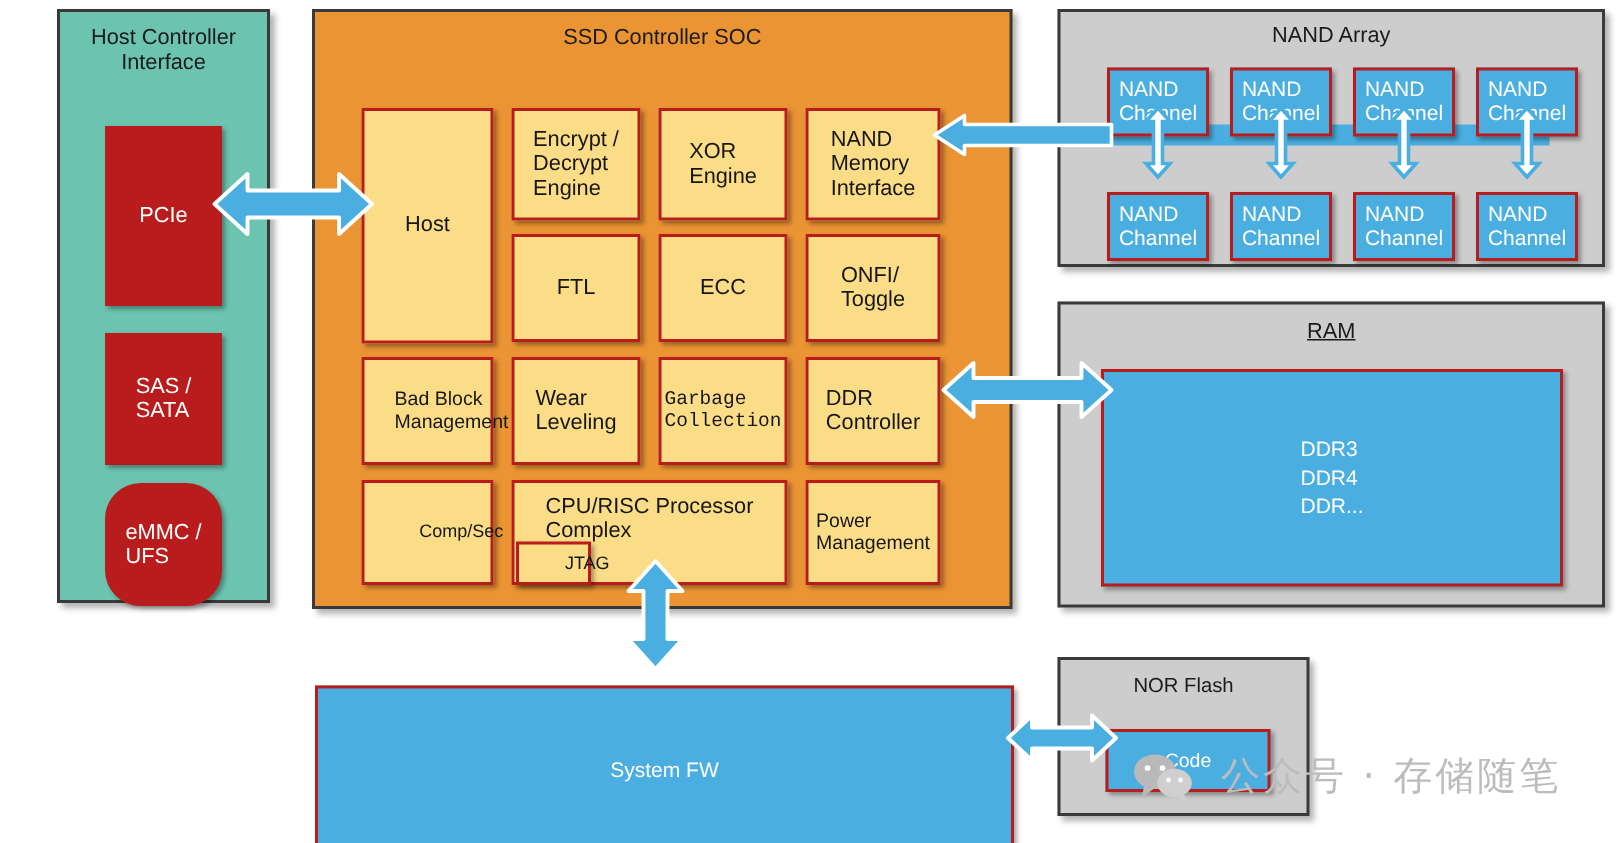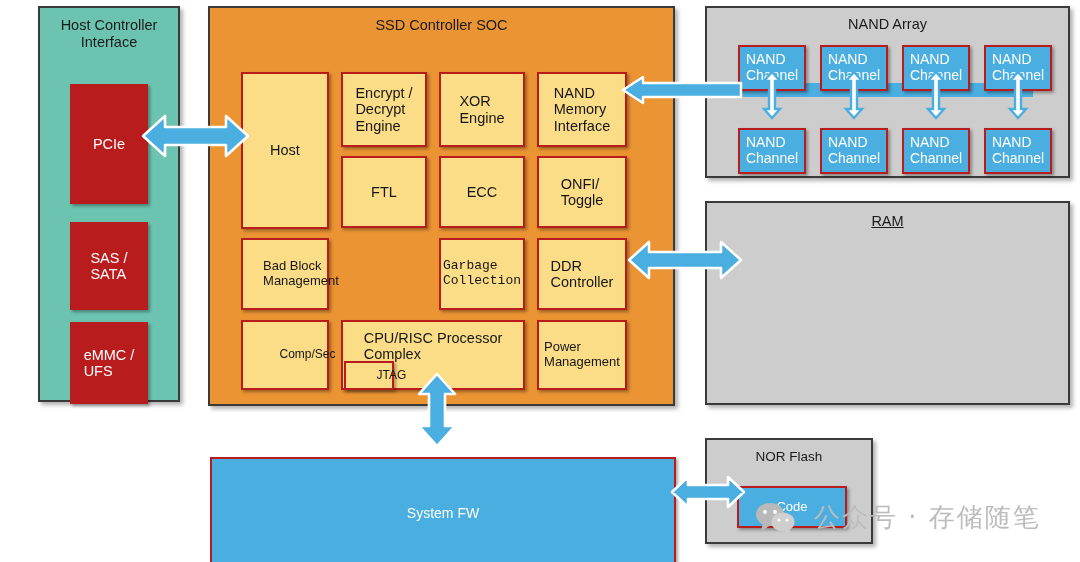--- a/index.html
+++ b/index.html
@@ -80,21 +80,21 @@
   <div class="panel p-host" style="left:38px;top:6px;width:142px;height:396px;">
     <div class="panel-title" style="top:9px;white-space:pre-line;">Host Controller
 Interface</div>
   </div>
 
   <div class="blk blk-teal" style="left:70px;top:68px;width:78px;height:120px;white-space:pre-line;">PCIe</div>
 
   <div class="blk blk-teal" style="left:70px;top:206px;width:78px;height:88px;white-space:pre-line;">SAS /
 SATA</div>
 
-  <div class="blk blk-teal" style="left:70px;top:306px;width:78px;height:82px;white-space:pre-line;">eMMC /
+  <div class="blk blk-teal" style="left:70px;top:306px;width:78px;height:82px;white-space:pre-line;border-radius:24px;">eMMC /
 UFS</div>
 
   <div class="panel p-soc" style="left:208px;top:6px;width:467px;height:400px;">
     <div class="panel-title" style="top:9px;">SSD Controller SOC</div>
   </div>
 
   <div class="blk blk-yellow" style="left:241px;top:56px;width:88px;height:157px;">Host</div>
 
   <div class="blk blk-yellow" style="left:341px;top:56px;width:86px;height:75px;white-space:pre-line;">Encrypt /
 Decrypt
@@ -105,20 +105,22 @@
 Memory
 Interface</div>
 
   <div class="blk blk-yellow" style="left:341px;top:140px;width:86px;height:72px;">FTL</div>
   <div class="blk blk-yellow" style="left:439px;top:140px;width:86px;height:72px;">ECC</div>
   <div class="blk blk-yellow" style="left:537px;top:140px;width:90px;height:72px;white-space:pre-line;">ONFI/
 Toggle</div>
 
   <div class="blk blk-yellow fs13" style="left:241px;top:222px;width:88px;height:72px;white-space:pre-line;padding-left:32px;">Bad Block
 Management</div>
+  <div class="blk blk-yellow" style="left:341px;top:222px;width:86px;height:72px;white-space:pre-line;">Wear
+Leveling</div>
   <div class="blk blk-yellow fs13" style="left:439px;top:222px;width:86px;height:72px;white-space:pre-line;font-family:Liberation Mono, monospace;">Garbage
 Collection</div>
   <div class="blk blk-yellow" style="left:537px;top:222px;width:90px;height:72px;white-space:pre-line;">DDR
 Controller</div>
 
   <div class="blk blk-yellow fs12" style="left:241px;top:304px;width:88px;height:70px;">Comp/Sec</div>
   <div class="blk blk-yellow" style="left:341px;top:304px;width:184px;height:70px;white-space:pre-line;align-items:flex-start;padding-top:8px;">CPU/RISC Processor
 Complex</div>
   <div class="blk blk-yellow fs13" style="left:537px;top:304px;width:90px;height:70px;white-space:pre-line;">Power
 Management</div>
@@ -158,20 +160,23 @@
   <svg class="arrowsvg" style="left:926px;top:72px;width:20px;height:46px;z-index:4;" viewBox="0 0 20 46">
     <polygon points="10,0 18,9 13,9 13,37 18,37 10,46 2,37 7,37 7,9 2,9" fill="#ffffff" stroke="#4aaee0" stroke-width="2.4"></polygon>
   </svg>
   <svg class="arrowsvg" style="left:1008px;top:72px;width:20px;height:46px;z-index:4;" viewBox="0 0 20 46">
     <polygon points="10,0 18,9 13,9 13,37 18,37 10,46 2,37 7,37 7,9 2,9" fill="#ffffff" stroke="#4aaee0" stroke-width="2.4"></polygon>
   </svg>
 
   <div class="panel p-gray" style="left:705px;top:201px;width:365px;height:204px;">
     <div class="panel-title" style="top:10px;text-decoration:underline;">RAM</div>
   </div>
+  <div class="blk blk-blue" style="left:734px;top:230px;width:308px;height:145px;white-space:pre-line;line-height:1.35;">DDR3
+DDR4
+DDR...</div>
 
   <div class="blk blk-blue" style="left:210px;top:441px;width:466px;height:113px;">System FW</div>
 
   <div class="panel p-gray" style="left:705px;top:438px;width:168px;height:106px;">
     <div class="panel-title" style="top:8px;font-size:13.5px;">NOR Flash</div>
   </div>
   <div class="blk blk-blue fs13" style="left:737px;top:470px;width:110px;height:42px;">Code</div>
 
   <svg class="arrowsvg" style="left:143px;top:110px;width:105px;height:52px;z-index:6;" viewBox="0 0 105 52">
     <polygon points="0,26 22,6 22,17 83,17 83,6 105,26 83,46 83,35 22,35 22,46" fill="#4aaee0" stroke="#ffffff" stroke-width="2.6" stroke-linejoin="round"></polygon>

